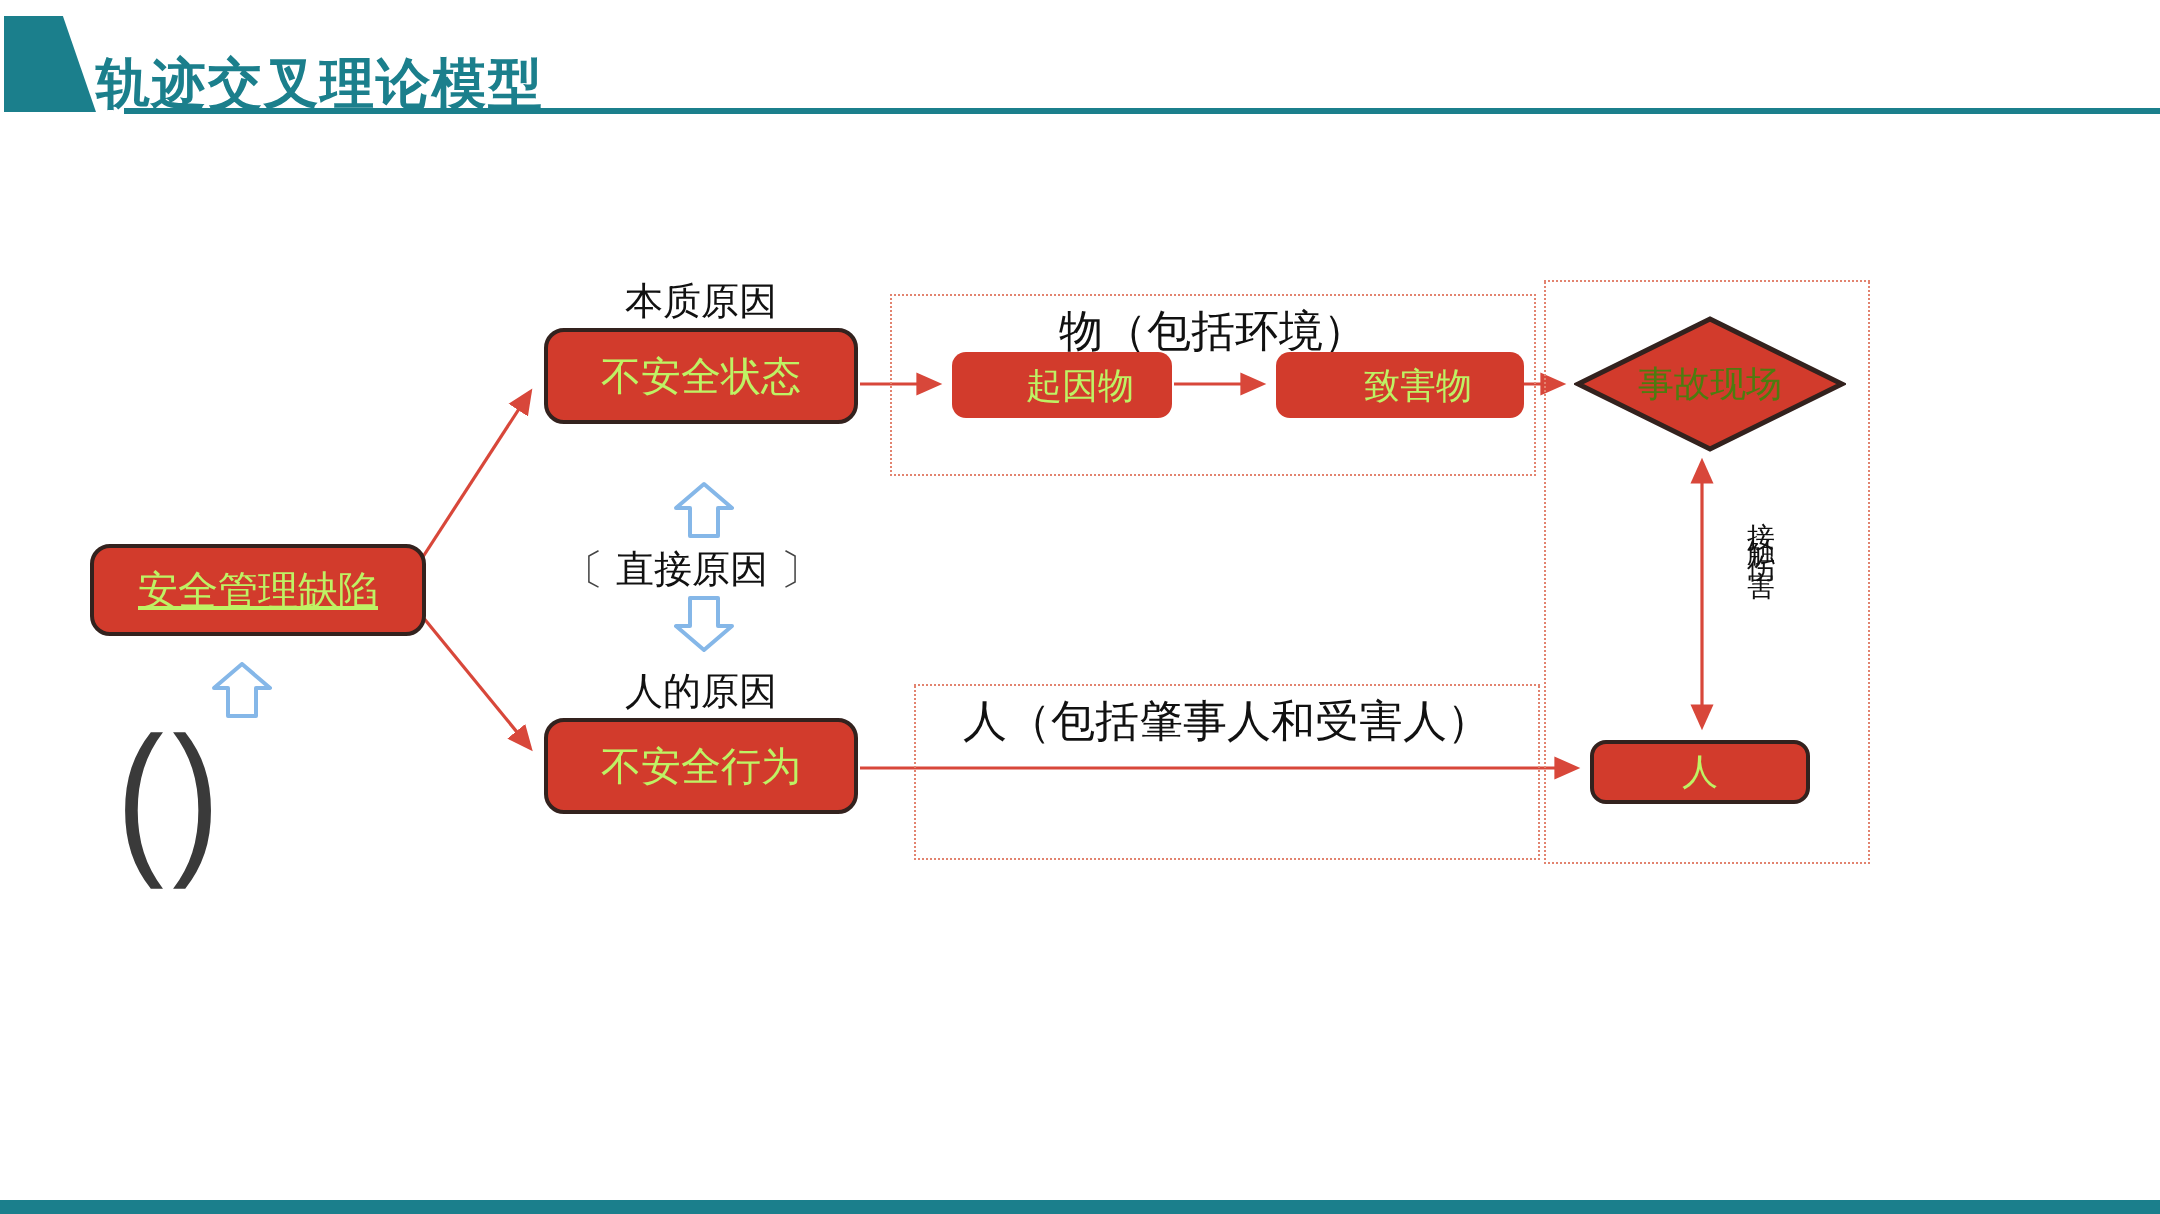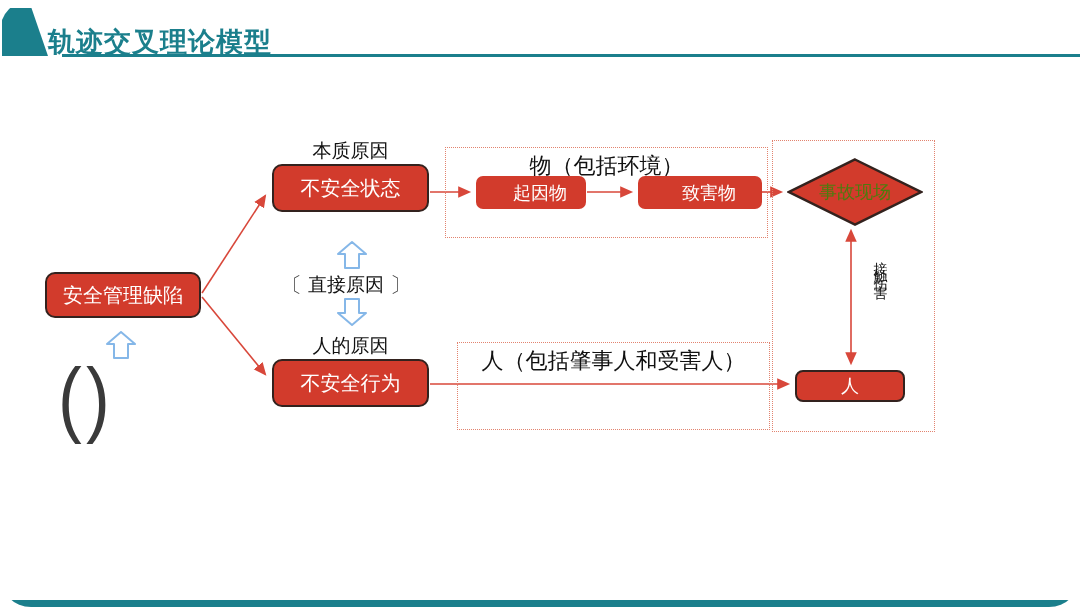--- a/index.html
+++ b/index.html
@@ -1,40 +1,40 @@
 <!DOCTYPE html>
 <html style="--teal: #1b7f8c; --red: #d23b2c; --dark: #33221e; --conn: #d8473a; --dashred: #e2836f; --blue: #85b7e8; --ink: #111111;"><head>
 <meta charset="utf-8">
 <style>
   :root{
     --teal:#1b7f8c; --red:#d23b2c; --dark:#33221e; --conn:#d8473a;
     --dashred:#e2836f; --blue:#85b7e8; --ink:#111111;
   }
   html,body{margin:0;padding:0;background:#fff;}
   .stage{position:relative;width:1080px;height:607px;background:#fff;overflow:hidden;
-         font-family:"Liberation Sans","DejaVu Sans",sans-serif;color:var(--ink);border-radius:31px;}
+         font-family:"Liberation Sans","DejaVu Sans",sans-serif;color:var(--ink);}
 
   
   .hdr-shape{position:absolute;left:2px;top:8px;width:46px;height:48px;background:var(--teal);
              clip-path:polygon(0 0,64% 0,100% 100%,0 100%);}
   .title{position:absolute;left:48px;top:24px;margin:0;font-size:27px;font-weight:700;
          color:var(--teal);letter-spacing:1px;white-space:nowrap;}
   .hdr-line{position:absolute;left:62px;right:0;top:54px;height:3px;background:var(--teal);}
   .bottom-bar{position:absolute;left:0;right:0;bottom:0;height:7px;background:var(--teal);}
 
   
   .conn-layer{position:absolute;left:0;top:0;}
   .conn{fill:none;stroke:var(--conn);stroke-width:1.6px;}
   .mk{fill:var(--conn);}
 
   
   .rbox{position:absolute;display:flex;align-items:center;justify-content:center;
-        color:#ffffff;background:var(--red);box-sizing:border-box;white-space:nowrap;}
+        color:#bef264;background:var(--red);box-sizing:border-box;white-space:nowrap;}
   .main{border:2px solid var(--dark);border-radius:10px;font-size:20px;}
-  .management{left:45px;top:272px;width:156px;height:46px;}
+  .management{left:45px;top:272px;width:168px;height:46px;text-decoration:underline;}
   .unsafe-state{left:272px;top:164px;width:157px;height:48px;}
   .unsafe-behavior{left:272px;top:359px;width:157px;height:48px;}
   .small{border-radius:7px;font-size:18px;padding-left:18px;}
   .initiating{left:476px;top:176px;width:110px;height:33px;}
   .harming{left:638px;top:176px;width:124px;height:33px;}
   .person{left:795px;top:370px;width:110px;height:32px;border:2px solid var(--dark);
           border-radius:8px;font-size:18px;}
 
   
   .label{position:absolute;font-size:19px;text-align:center;color:var(--ink);white-space:nowrap;}

